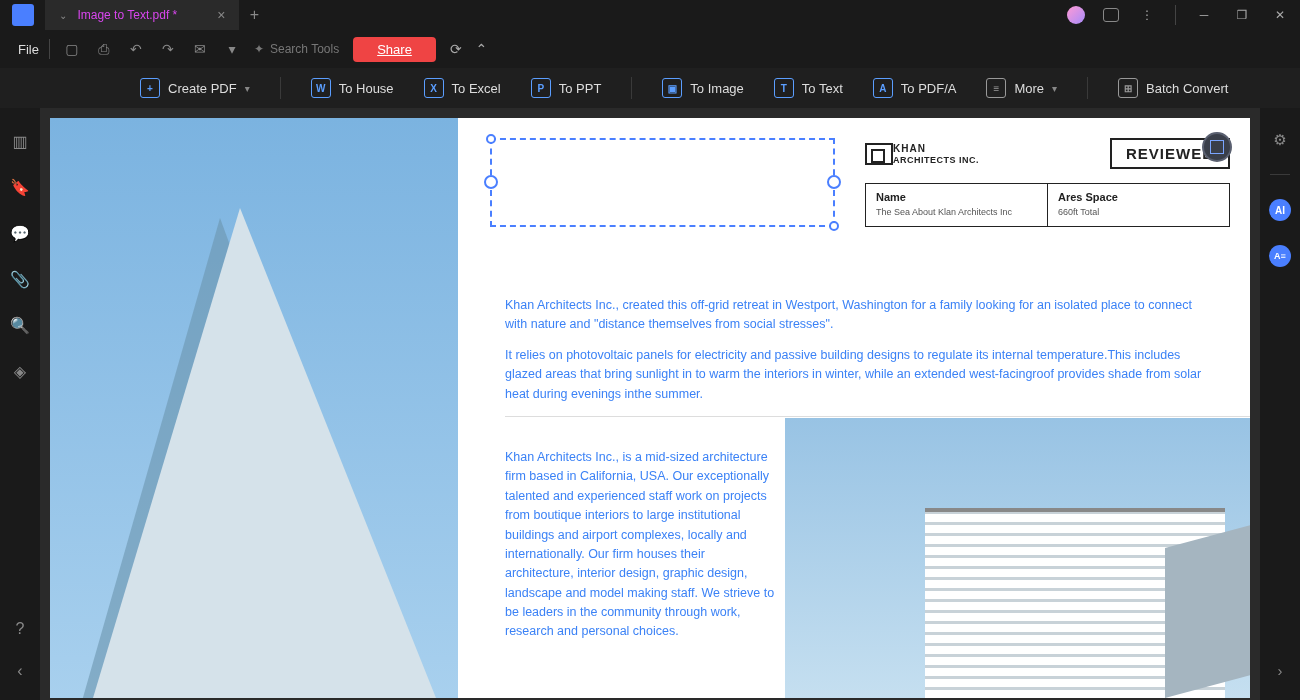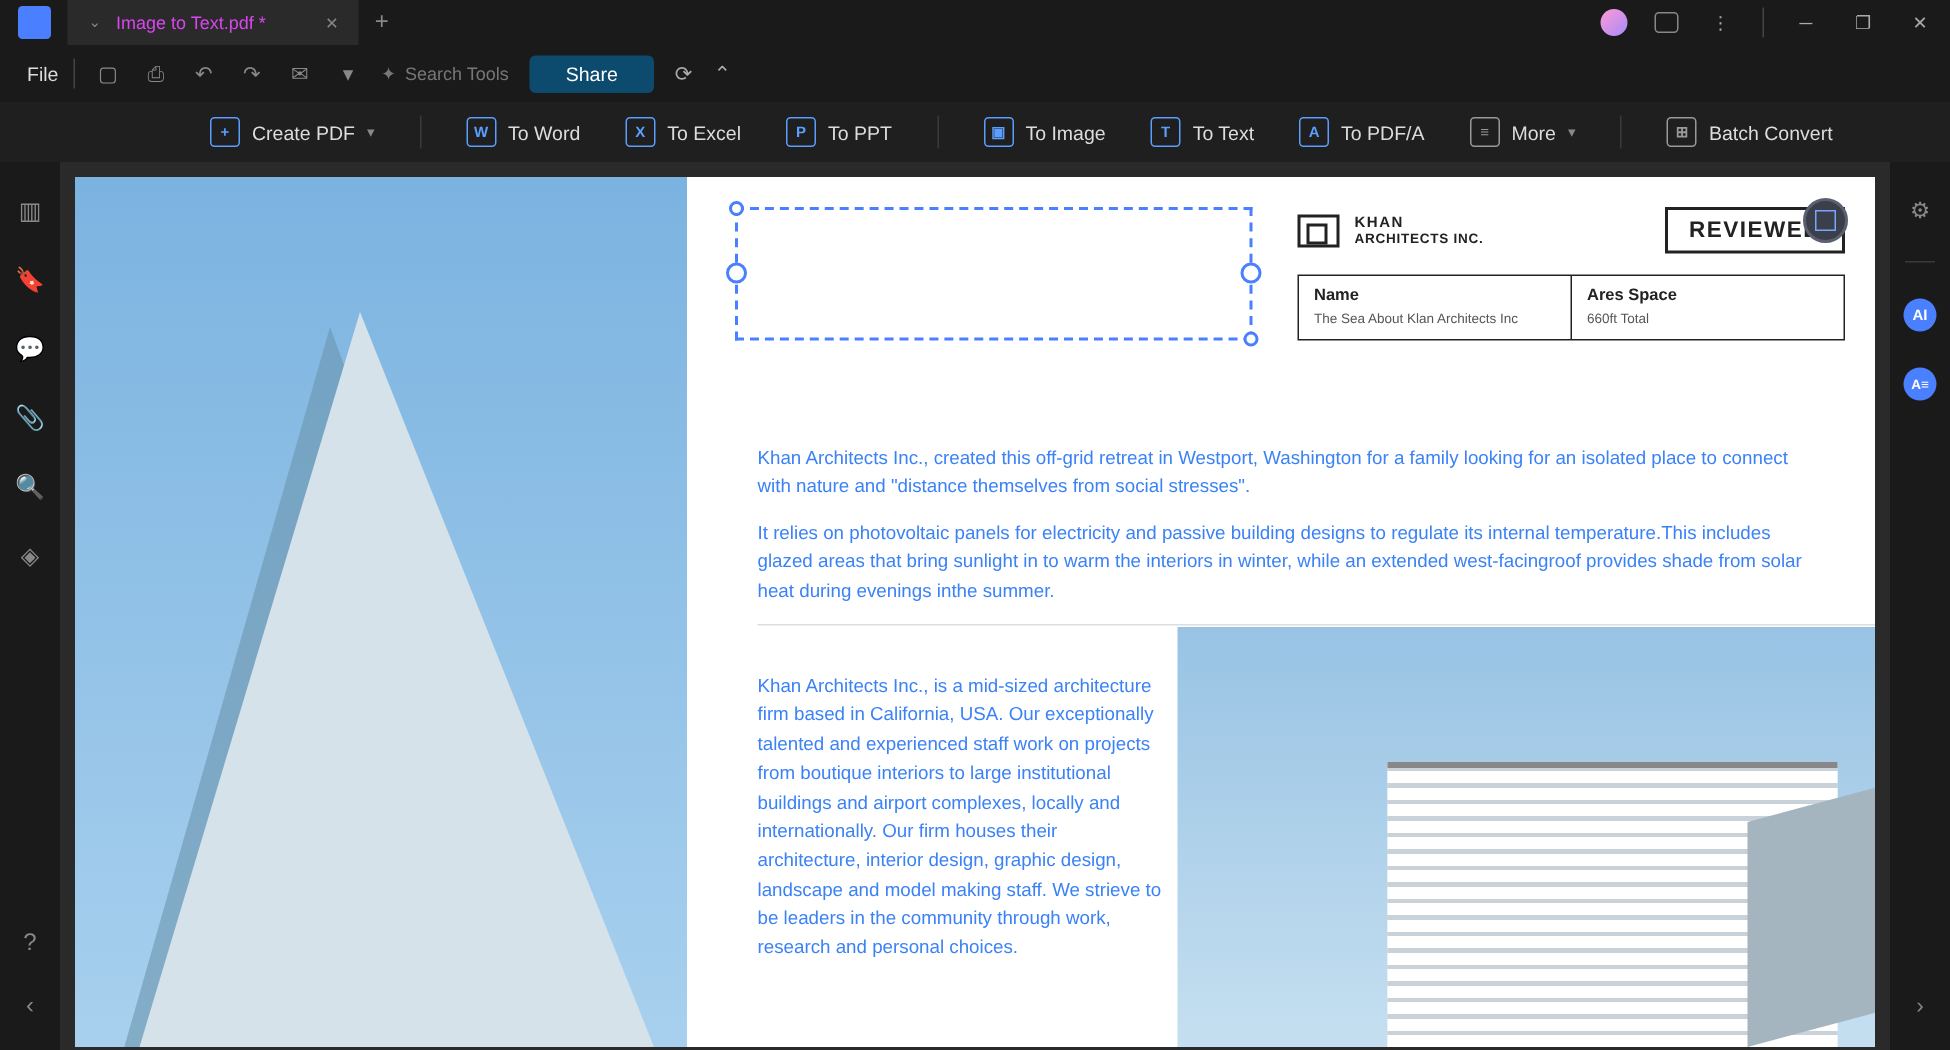--- a/index.html
+++ b/index.html
@@ -24,21 +24,21 @@
 .menu-bar { height: 38px; background: #1a1a1a; display: flex; align-items: center; padding-left: 8px; }
 .file-btn { font-size: 13px; color: #ddd; padding: 0 10px; cursor: pointer; }
 .qa-icons { display: flex; gap: 16px; padding: 0 14px; color: #888; align-items: center; }
 .qa-ic { width: 16px; height: 16px; cursor: pointer; font-size: 14px; display:flex; align-items:center; justify-content:center; }
 .divider { width: 1px; height: 20px; background: #444; }
 .main-menu { display: flex; flex: 1; justify-content: center; gap: 38px; }
 .menu-item { font-size: 14px; color: #bbb; cursor: pointer; padding: 8px 0; }
 .menu-item.active { color: #5b9eff; border-bottom: 2px solid #5b9eff; }
 .menu-right { display: flex; align-items: center; gap: 14px; padding-right: 10px; }
 .search-tools { display: flex; align-items: center; gap: 6px; color: #777; font-size: 12px; }
-.share-btn { background: #0c4a6e; color: #fff; padding: 5px 24px; border-radius: 4px; font-size: 13px; cursor: pointer; }
+.share-btn { background: #ef4444; color: #fff; padding: 5px 24px; border-radius: 4px; font-size: 13px; cursor: pointer; text-decoration: underline; }
 .mr-ic { font-size: 14px; color: #aaa; cursor: pointer; }
 
 
 .toolbar { height: 40px; background: #1f1f1f; display: flex; align-items: center; gap: 30px; padding-left: 140px; }
 .tb-btn { display: flex; align-items: center; gap: 8px; font-size: 13px; color: #ddd; cursor: pointer; }
 .tb-ic { width: 20px; height: 20px; border: 1.5px solid #5b9eff; border-radius: 3px; display: flex; align-items: center; justify-content: center; font-size: 10px; color: #5b9eff; font-weight: bold; }
 .tb-ic.neutral { border-color:#999; color:#999; }
 .tb-sep { width: 1px; height: 22px; background: #3a3a3a; }
 
 
@@ -62,21 +62,21 @@
 .doc-head { position: absolute; left: 440px; top: 20px; width: 740px; display: flex; gap: 30px; }
 .title-box { position: relative; border: 2px dashed #4a7fff; padding: 12px 18px; width: 345px; }
 .title-box h1 { font-size: 36px; font-weight: 800; color: #1a1a3a; line-height: 1.15; font-family: Arial, sans-serif; }
 .title-box h1 span { background: #d4daf5; }
 .sel-handle { position: absolute; width: 10px; height: 10px; border: 2px solid #4a7fff; background: #fff; border-radius: 50%; }
 .sh-tl { top:-6px; left:-6px; } .sh-br{bottom:-6px;right:-6px;}
 .sh-l{top:50%;left:-8px;margin-top:-7px;width:14px;height:14px;} .sh-r{top:50%;right:-8px;margin-top:-7px;width:14px;height:14px;}
 
 .head-right { flex:1; }
 .brand-row { display: flex; justify-content: space-between; align-items: center; margin-bottom: 14px; }
-.brand { display: flex; align-items: center; gap: 10px; }
+.brand { display: flex; align-items: center; }
 .brand-ic { width: 28px; height: 22px; border: 2px solid #222; position:relative; }
 .brand-ic::after{content:'';position:absolute;left:4px;top:4px;width:10px;height:10px;border:2px solid #222;}
 .brand-txt { font-size: 10px; font-weight: 800; color: #222; letter-spacing: 1px; }
 .brand-txt small { font-weight: 600; font-size:9px; letter-spacing:0.5px; }
 .reviewed { border: 2px solid #222; padding: 5px 14px; font-weight: 900; font-size: 15px; letter-spacing: 1px; color: #222; }
 
 .info-table { display: flex; border: 1.5px solid #222; }
 .info-cell { flex: 1; padding: 7px 10px; border-right: 1.5px solid #222; }
 .info-cell:last-child { border-right: none; }
 .info-cell .lbl { font-size: 11px; font-weight: 700; color: #222; margin-bottom: 4px; }
@@ -144,21 +144,21 @@
 
 <div class="toolbar">
   <div class="tb-btn">
       <div class="tb-ic">+</div>
       <span>Create PDF</span>
       <span style="font-size:10px;color:#888">▾</span>
     </div>
   <div class="tb-sep"></div>
   <div class="tb-btn">
       <div class="tb-ic">W</div>
-      <span>To Word</span>
+      <span>To House</span>
     </div>
   <div class="tb-btn">
       <div class="tb-ic">X</div>
       <span>To Excel</span>
     </div>
   <div class="tb-btn">
       <div class="tb-ic">P</div>
       <span>To PPT</span>
     </div>
   <div class="tb-sep"></div>

